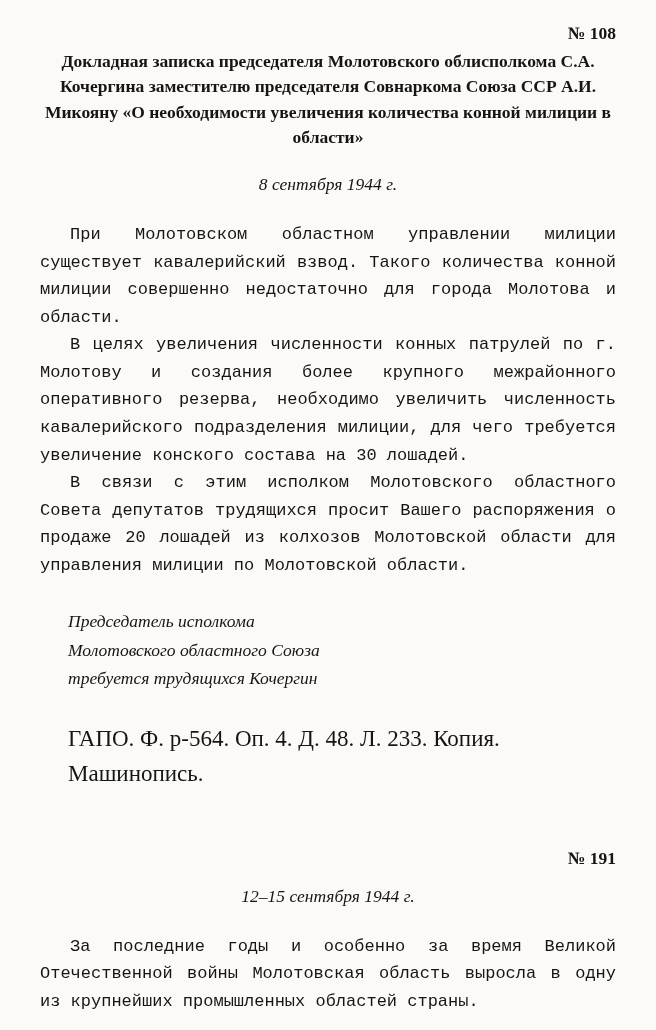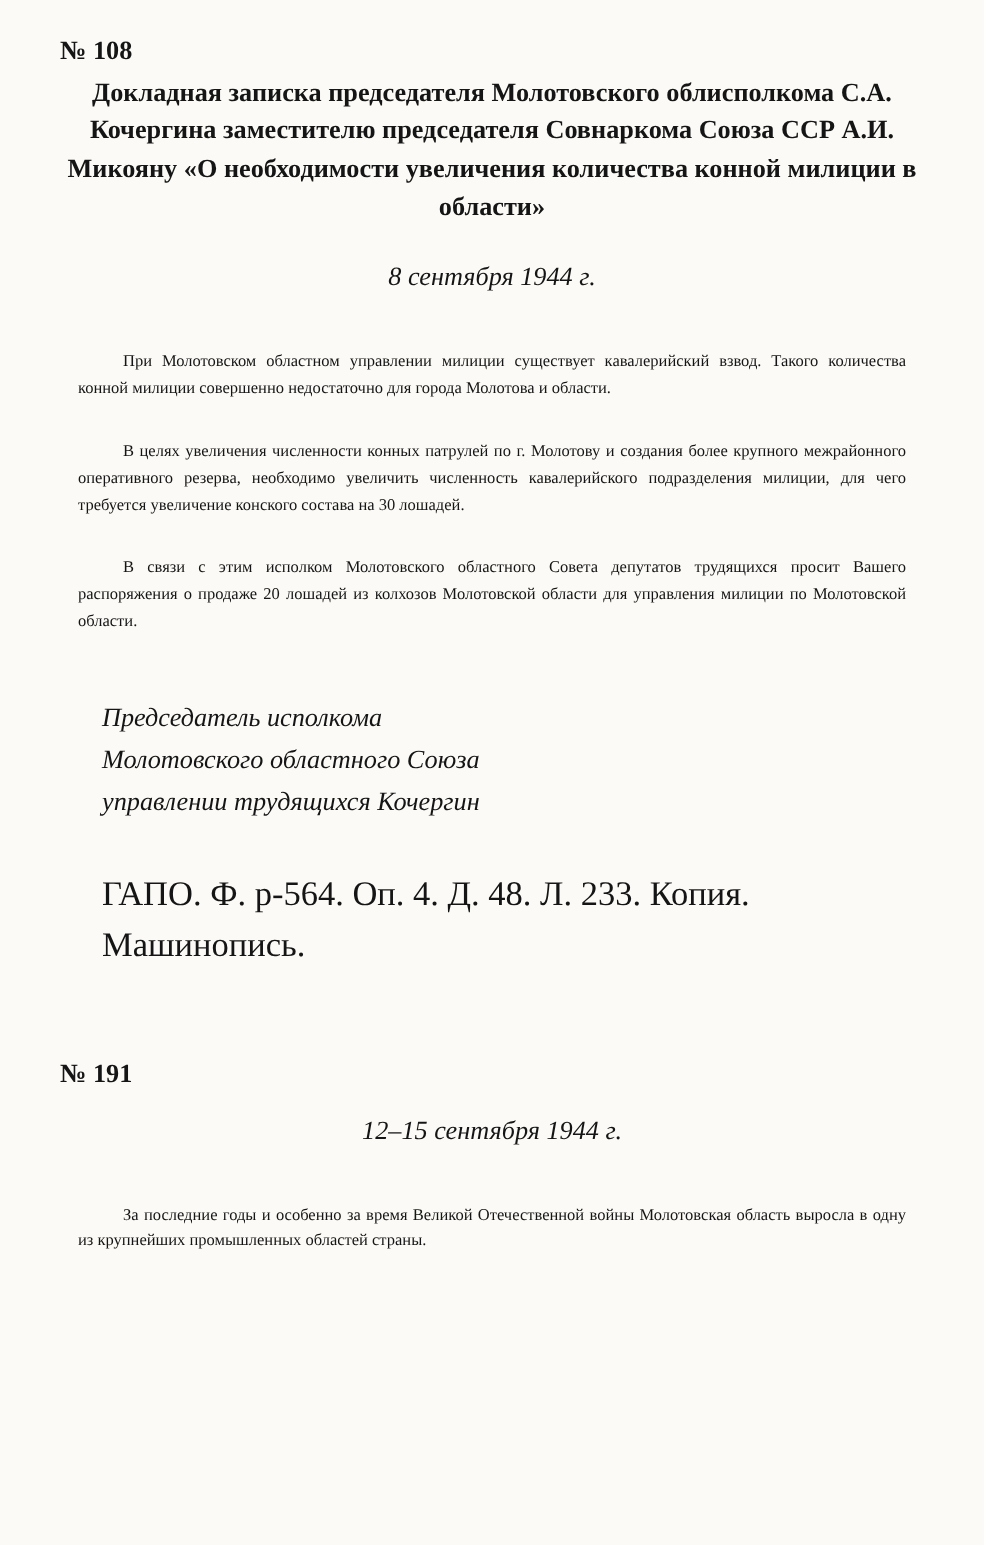--- a/index.html
+++ b/index.html
@@ -13,21 +13,21 @@
   }
   .page {
     box-sizing: border-box;
     width: 656px;
     min-height: 1030px;
     padding: 18px 40px 10px 40px;
     display: flex;
     flex-direction: column;
   }
   .doc-number {
-    text-align: left;
+    text-align: right;
     font-weight: bold;
     font-size: 17.5px;
     line-height: 1.3;
     margin: 4px 0 2px 0;
   }
   .doc-title {
     text-align: center;
     font-weight: bold;
     font-size: 17.5px;
     line-height: 1.45;
@@ -37,25 +37,26 @@
     font-size: 11px;
     line-height: 0;
   }
   .doc-date {
     text-align: center;
     font-style: italic;
     font-size: 17.5px;
     margin: 14px 0 26px 0;
   }
   .para {
-    font-size: 11px;
+    font-size: 17px;
     line-height: 1.62;
     text-align: justify;
     text-indent: 30px;
-    margin: 12px;
+    margin: 0;
+    font-family: Liberation Mono, monospace;
   }
   .sig-block {
     margin: 28px 0 0 28px;
     font-size: 17.5px;
     line-height: 1.62;
     font-style: italic;
   }
   .archive {
     margin: 30px 0 0 28px;
     font-size: 23px;
@@ -73,21 +74,21 @@
   <h1 class="doc-title">Докладная записка председателя Молотовского облисполкома С.А. Кочергина заместителю председателя Совнаркома Союза ССР А.И. Микояну «О необходимости увеличения количества конной милиции в области»</h1>
   <div class="doc-date">8 сентября 1944 г.</div>
 
   <p class="para">При Молотовском областном управлении милиции существует кавалерийский взвод. Такого количества конной милиции совершенно недостаточно для города Молотова и области.</p>
   <p class="para">В целях увеличения численности конных патрулей по г. Молотову и создания более крупного межрайонного оперативного резерва, необходимо увеличить численность кавалерийского подразделения милиции, для чего требуется увеличение конского состава на 30 лошадей.</p>
   <p class="para">В связи с этим исполком Молотовского областного Совета депутатов трудящихся просит Вашего распоряжения о продаже 20 лошадей из колхозов Молотовской области для управления милиции по Молотовской области.</p>
 
   <div class="sig-block">
     <div>Председатель исполкома</div>
     <div>Молотовского областного Союза</div>
-    <div>управлении трудящихся Кочергин</div>
+    <div>требуется трудящихся Кочергин</div>
   </div>
 
   <div class="archive">ГАПО. Ф. р-564. Оп. 4. Д. 48. Л. 233. Копия. Машинопись.</div>
 
   <div class="doc-gap"></div>
 
   <div class="doc-number">№ 191</div>
   <div class="doc-date">12–15 сентября 1944 г.</div>
 
   <p class="para">За последние годы и особенно за время Великой Отечественной войны Молотовская область выросла в одну из крупнейших промышленных областей страны.</p>

